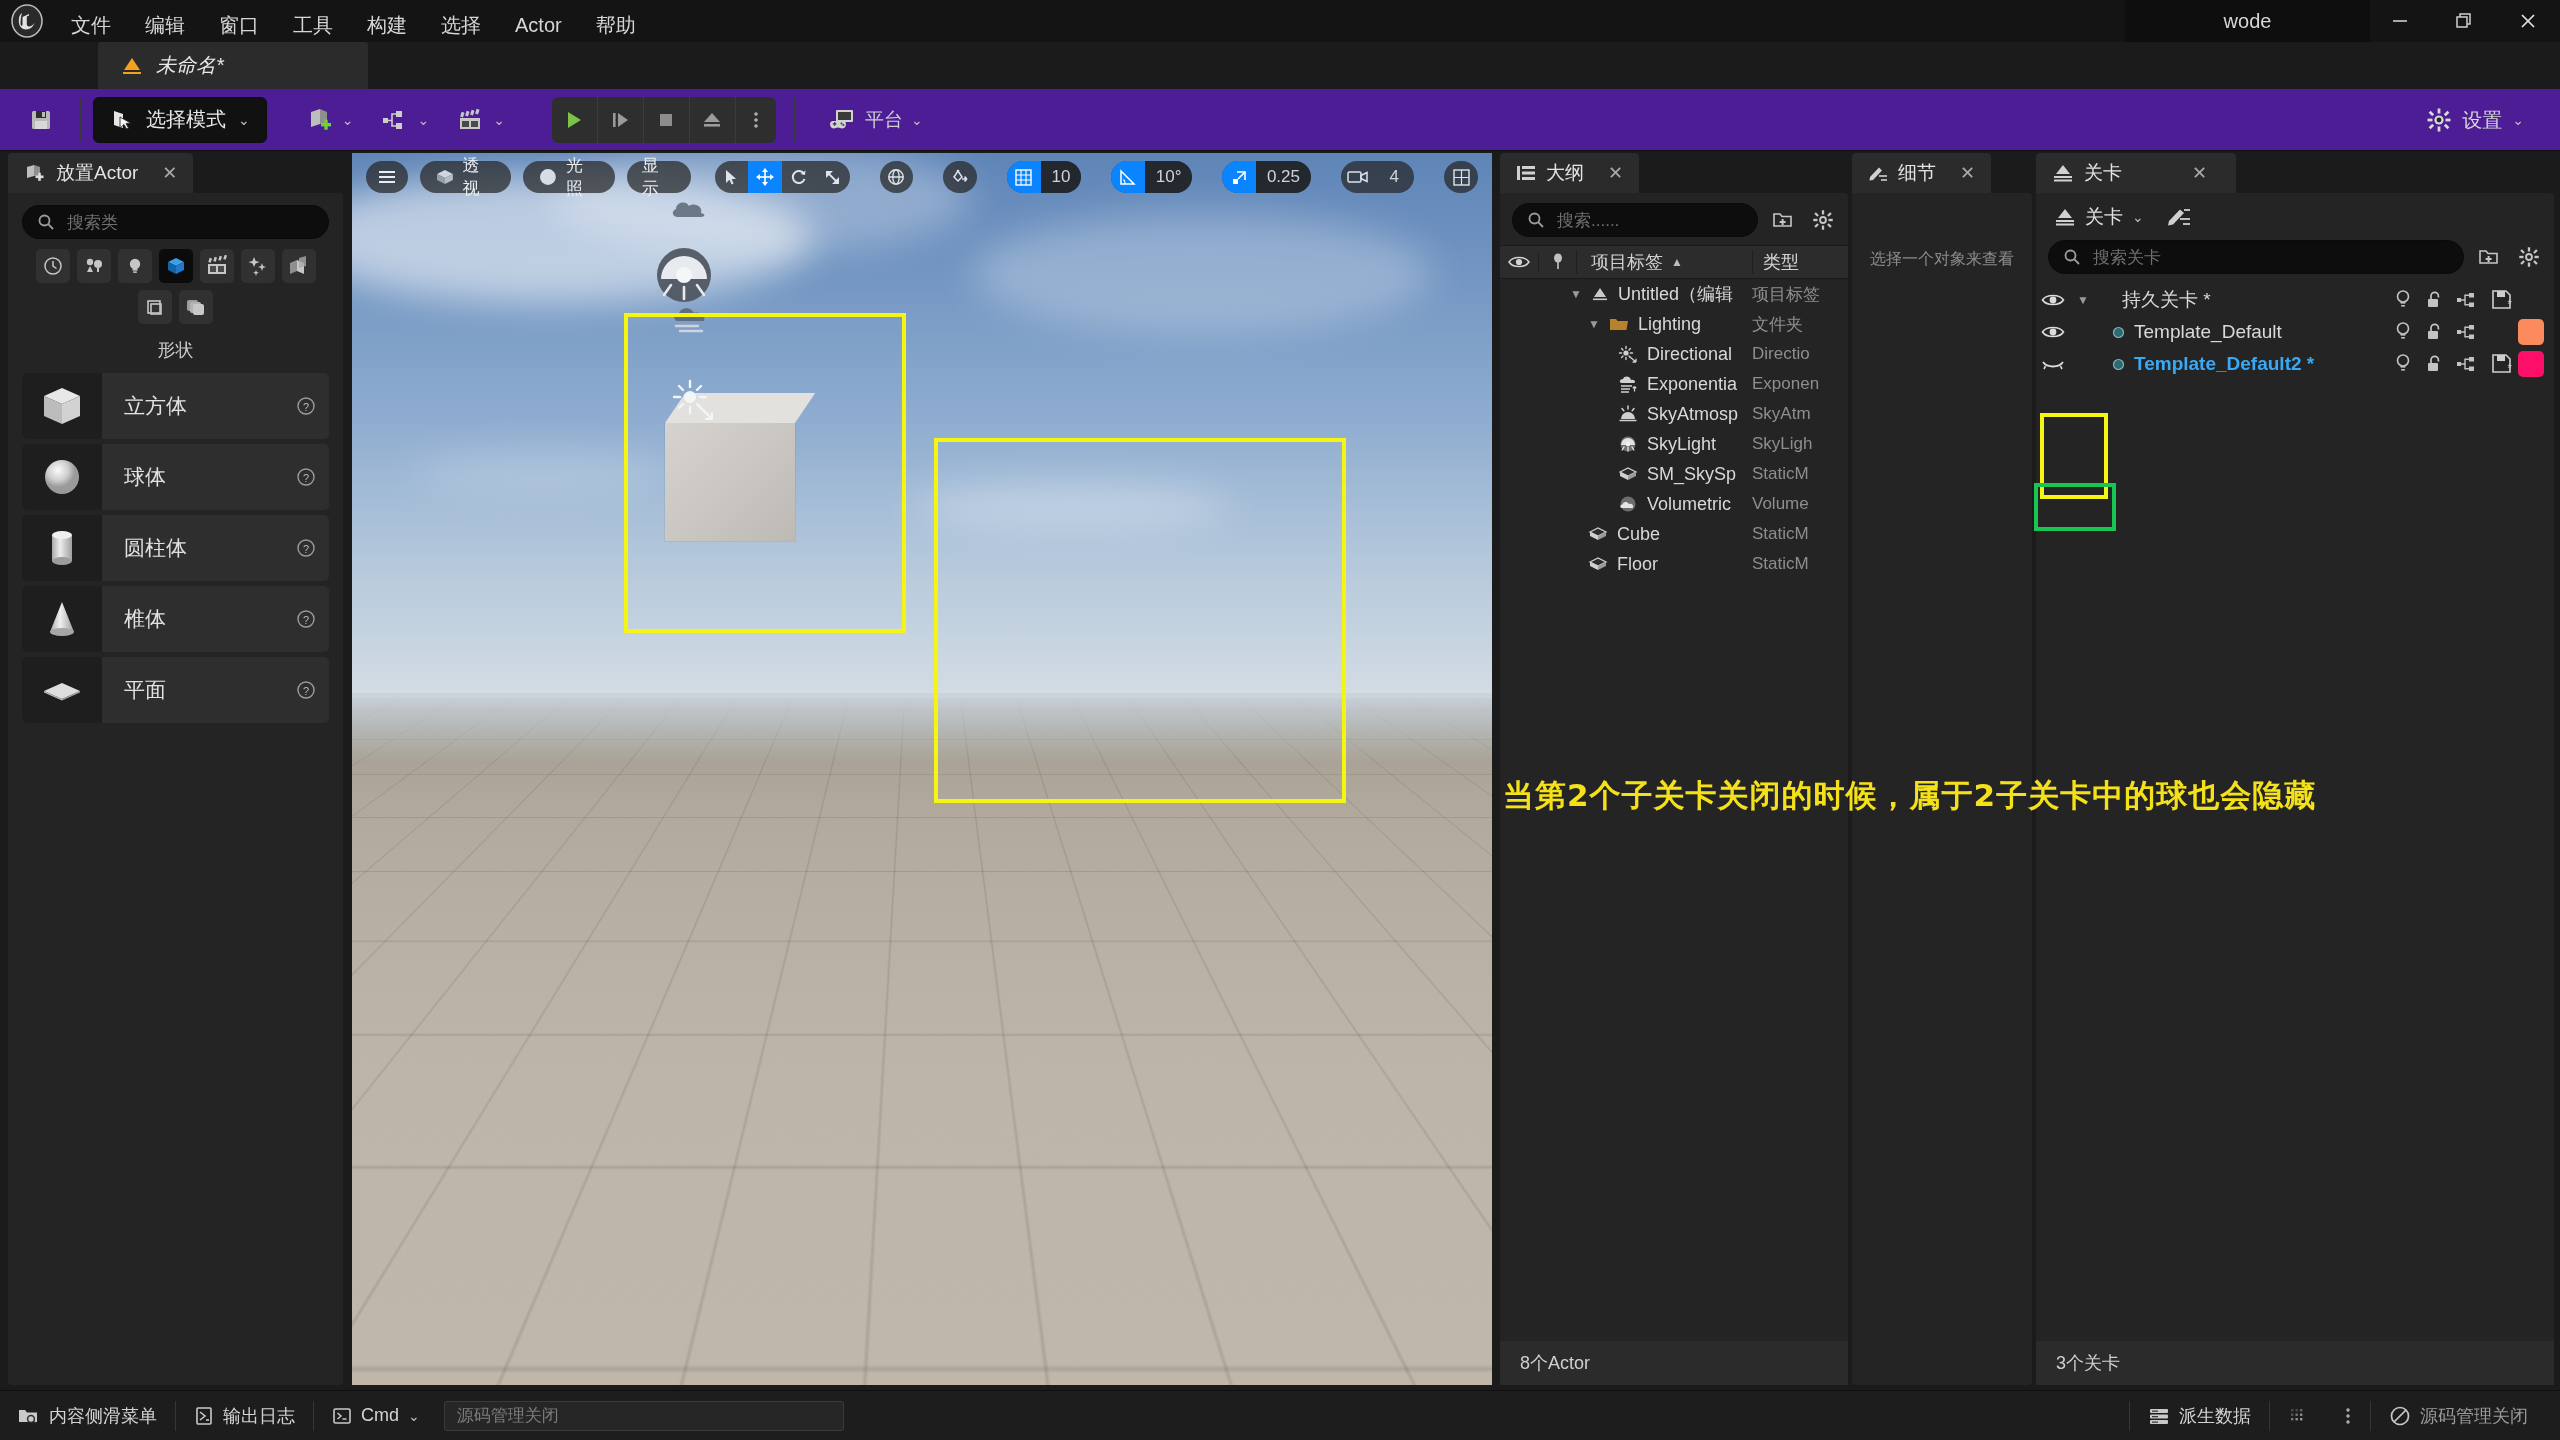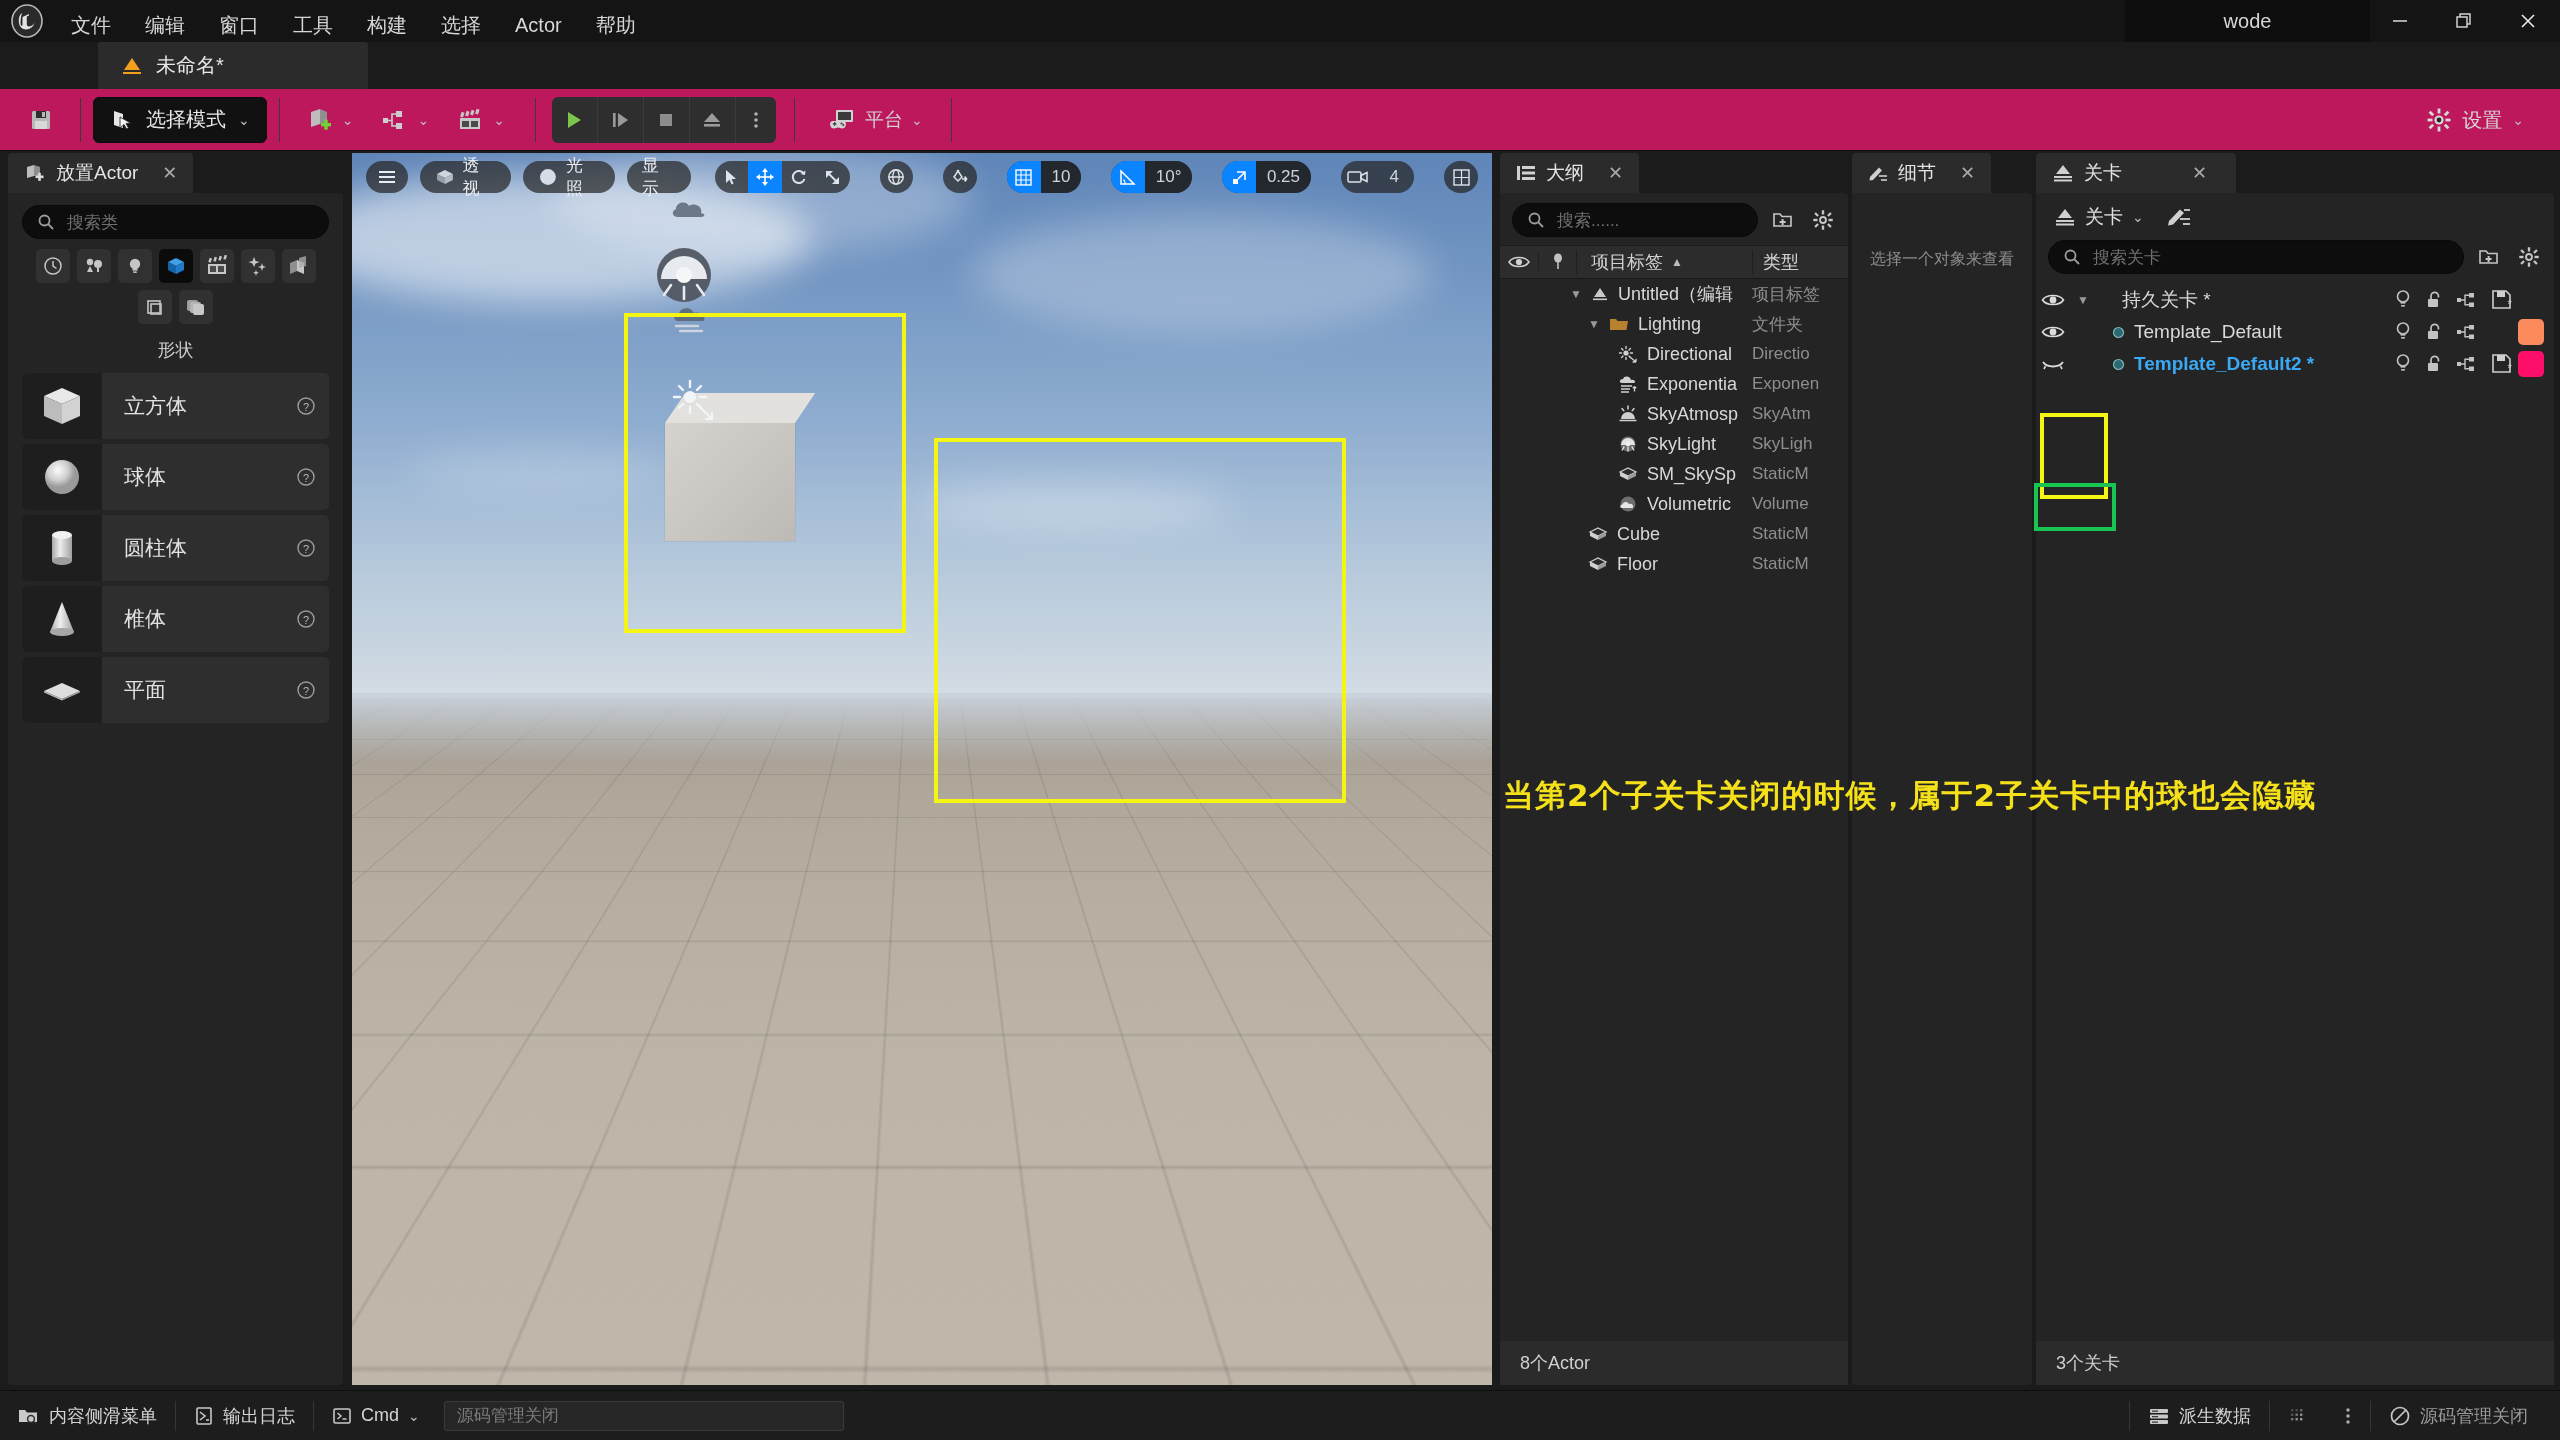--- a/index.html
+++ b/index.html
@@ -40,26 +40,26 @@
   .tabbar {
     position: absolute; left: 0; top: 42px; width: 2560px; height: 47px;
     background: #1b1b1b;
   }
   .proj-tab {
     position: absolute; left: 98px; top: 0; height: 47px;
     background: #2b2b2b; display: flex; align-items: center;
     padding: 0 28px 0 22px; gap: 12px; border-radius: 3px 3px 0 0;
     min-width: 270px;
   }
-  .proj-tab .label { font-size: 20px; color: #e8e8e8; }
+  .proj-tab .label { font-size: 20px; color: #e8e8e8; font-style: italic; }
 
   
   .toolbar {
     position: absolute; left: 0; top: 89px; width: 2560px; height: 62px;
-    background: #be185d; display: flex; align-items: center;
+    background: #4c1d95; display: flex; align-items: center;
     border-bottom: 1px solid #111;
   }
   .tb-sep { width: 1px; height: 44px; background: #3a3a3a; margin: 0 0px; }
   .tb-btn {
     height: 46px; display: flex; align-items: center; justify-content: center;
     padding: 0 14px; gap: 8px; color: #cfcfcf; font-size: 19px; border-radius: 4px;
   }
   .mode-pill {
     display: flex; align-items: center; gap: 12px;
     background: #111; border: 1px solid #0c0c0c; border-radius: 6px;

